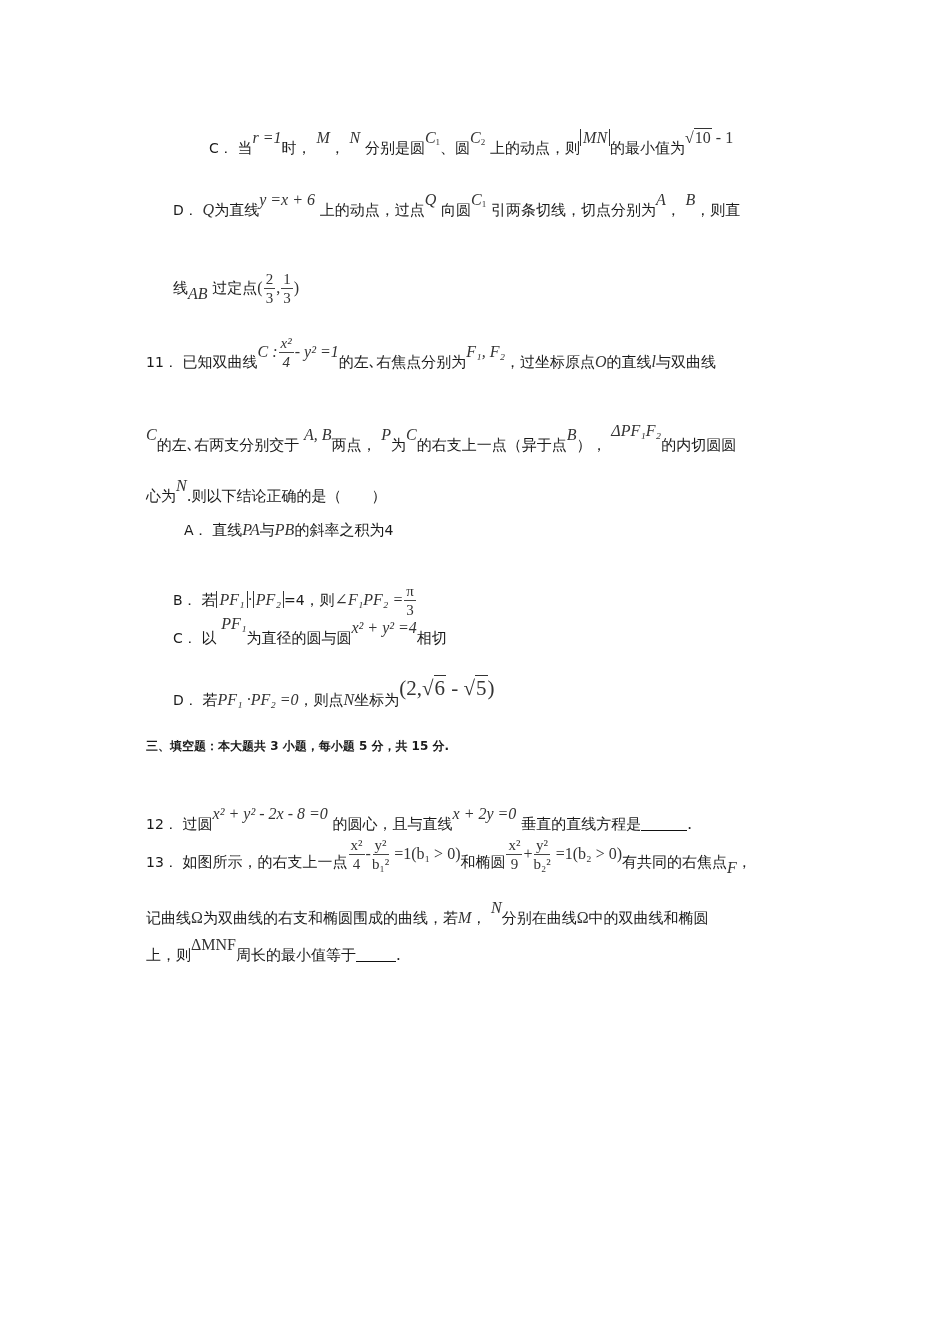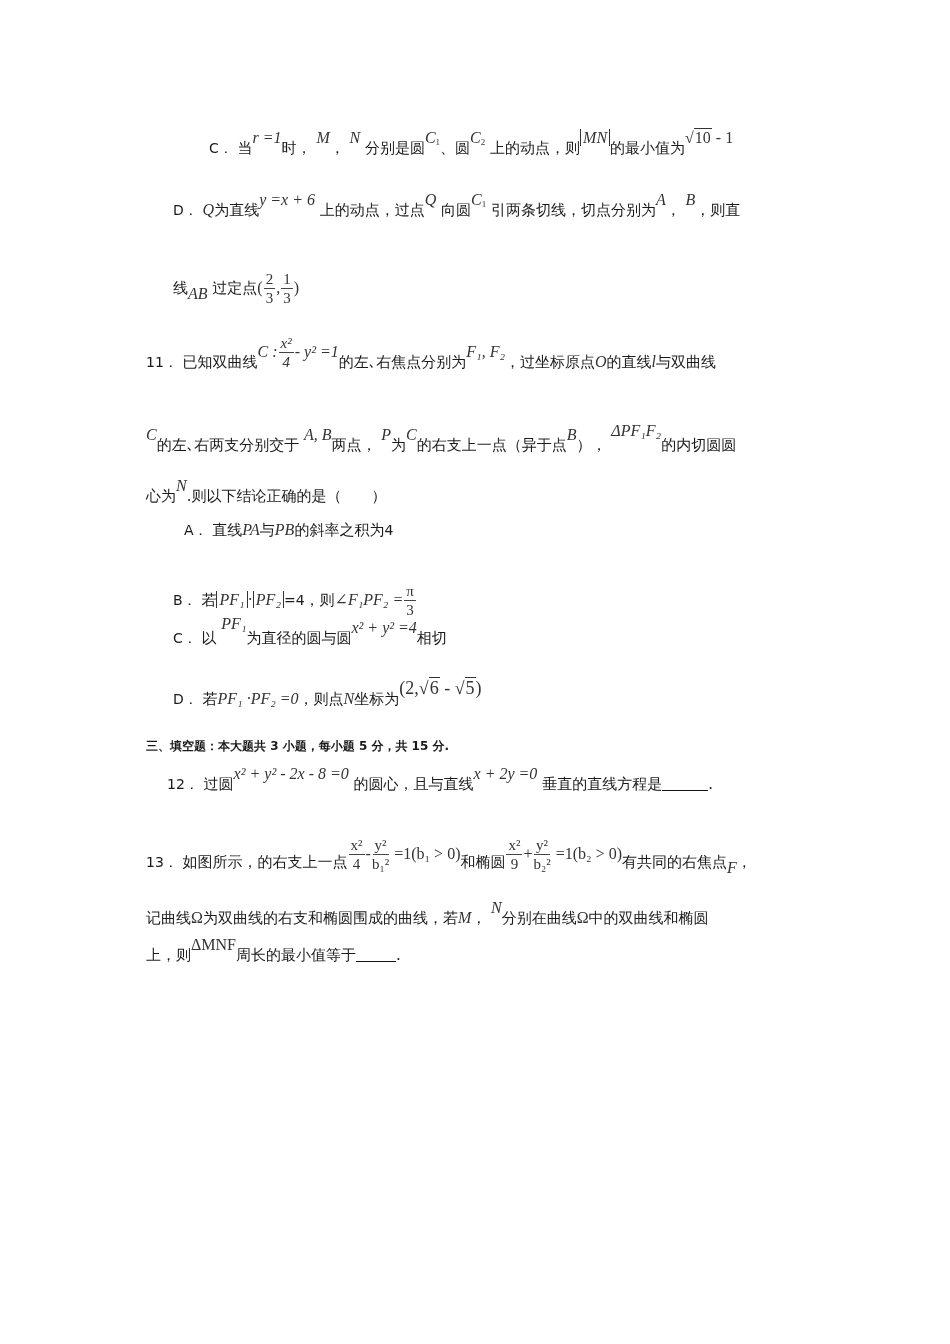--- a/index.html
+++ b/index.html
@@ -86,26 +86,26 @@
       <span class="den">3</span>
     </span>
 </div>
 <div class="line" style="left:173px; top:628px;">
   <span class="lbl">C．</span>
   <span class="cjk">以</span>
   <span class="m up2">PF₁</span><span class="cjk">为直径的圆与圆</span><span class="m up">x² + y² =4</span><span class="cjk">相切</span>
 </div>
 <div class="line" style="left:173px; top:688px;">
   <span class="lbl">D．</span>
-  <span class="cjk">若</span><span class="m">PF₁ ·PF₂ =0</span><span class="cjk">，则点</span><span class="m">N</span><span class="cjk">坐标为</span><span class="mr up" style="font-size:18px;"><span>(2,</span>√<span class="sqrt">6</span><span> - </span>√<span class="sqrt">5</span><span>)</span></span>
+  <span class="cjk">若</span><span class="m">PF₁ ·PF₂ =0</span><span class="cjk">，则点</span><span class="m">N</span><span class="cjk">坐标为</span><span class="mr up" style="font-size:21px;"><span>(2,</span>√<span class="sqrt">6</span><span> - </span>√<span class="sqrt">5</span><span>)</span></span>
 </div>
 
 <div class="line heading" style="left:146px; top:736px;">三、填空题：本大题共 3 小题，每小题 5 分，共 15 分.</div>
 
-<div class="line" style="left:146px; top:774px;margin-left:21px;">
+<div class="line" style="left:146px; top:814px;">
   <span class="lbl">12．</span>
   <span class="cjk">过圆</span><span class="m up">x² + y² - 2x - 8 =0</span>
   <span class="cjk">的圆心，且与直线</span><span class="m up">x + 2y =0</span>
   <span class="cjk">垂直的直线方程是</span><span class="blank" style="width:46px;"></span><span class="cjk">.</span>
 </div>
 
 <div class="line" style="left:146px; top:846px;">
   <span class="lbl">13．</span>
   <span class="cjk">如图所示，的右支上一点</span><span class="mr" style="position:relative; top:-8px;"><span class="frac i">
         <span class="num">x²</span>

